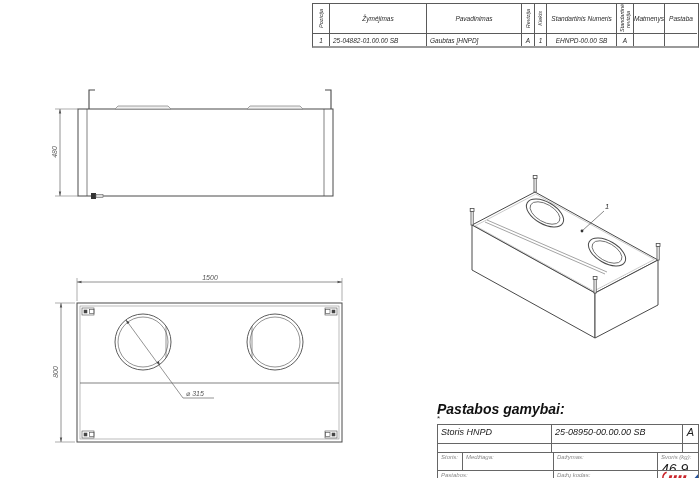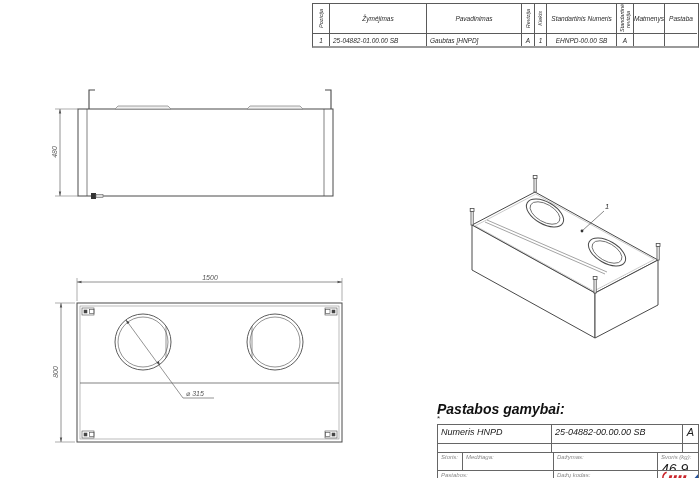--- a/index.html
+++ b/index.html
@@ -221,22 +221,22 @@
     <circle cx="127" cy="61" r="1.4" fill="#333"></circle>
     <text class="callout" x="152" y="39" text-anchor="middle">1</text>
   </g>
 </svg>
 
 <div class="abs notes-h">Pastabos gamybai:</div>
 <div class="abs notes-m">*</div>
 
 <div class="abs tb">
   <div class="tr r1 first">
-    <div class="tc first big">Numeris HNPD</div>
-    <div class="tc big">25-04882-00.00.00 SB</div>
+    <div class="tc first big">Storis HNPD</div>
+    <div class="tc big">25-08950-00.00.00 SB</div>
     <div class="tc rev">A</div>
   </div>
   <div class="tr r2">
     <div class="tc first"></div>
     <div class="tc"></div>
     <div class="tc"></div>
   </div>
   <div class="tr r3">
     <div class="tc first lab">Storis:</div>
     <div class="tc lab">Medžiaga:</div>

